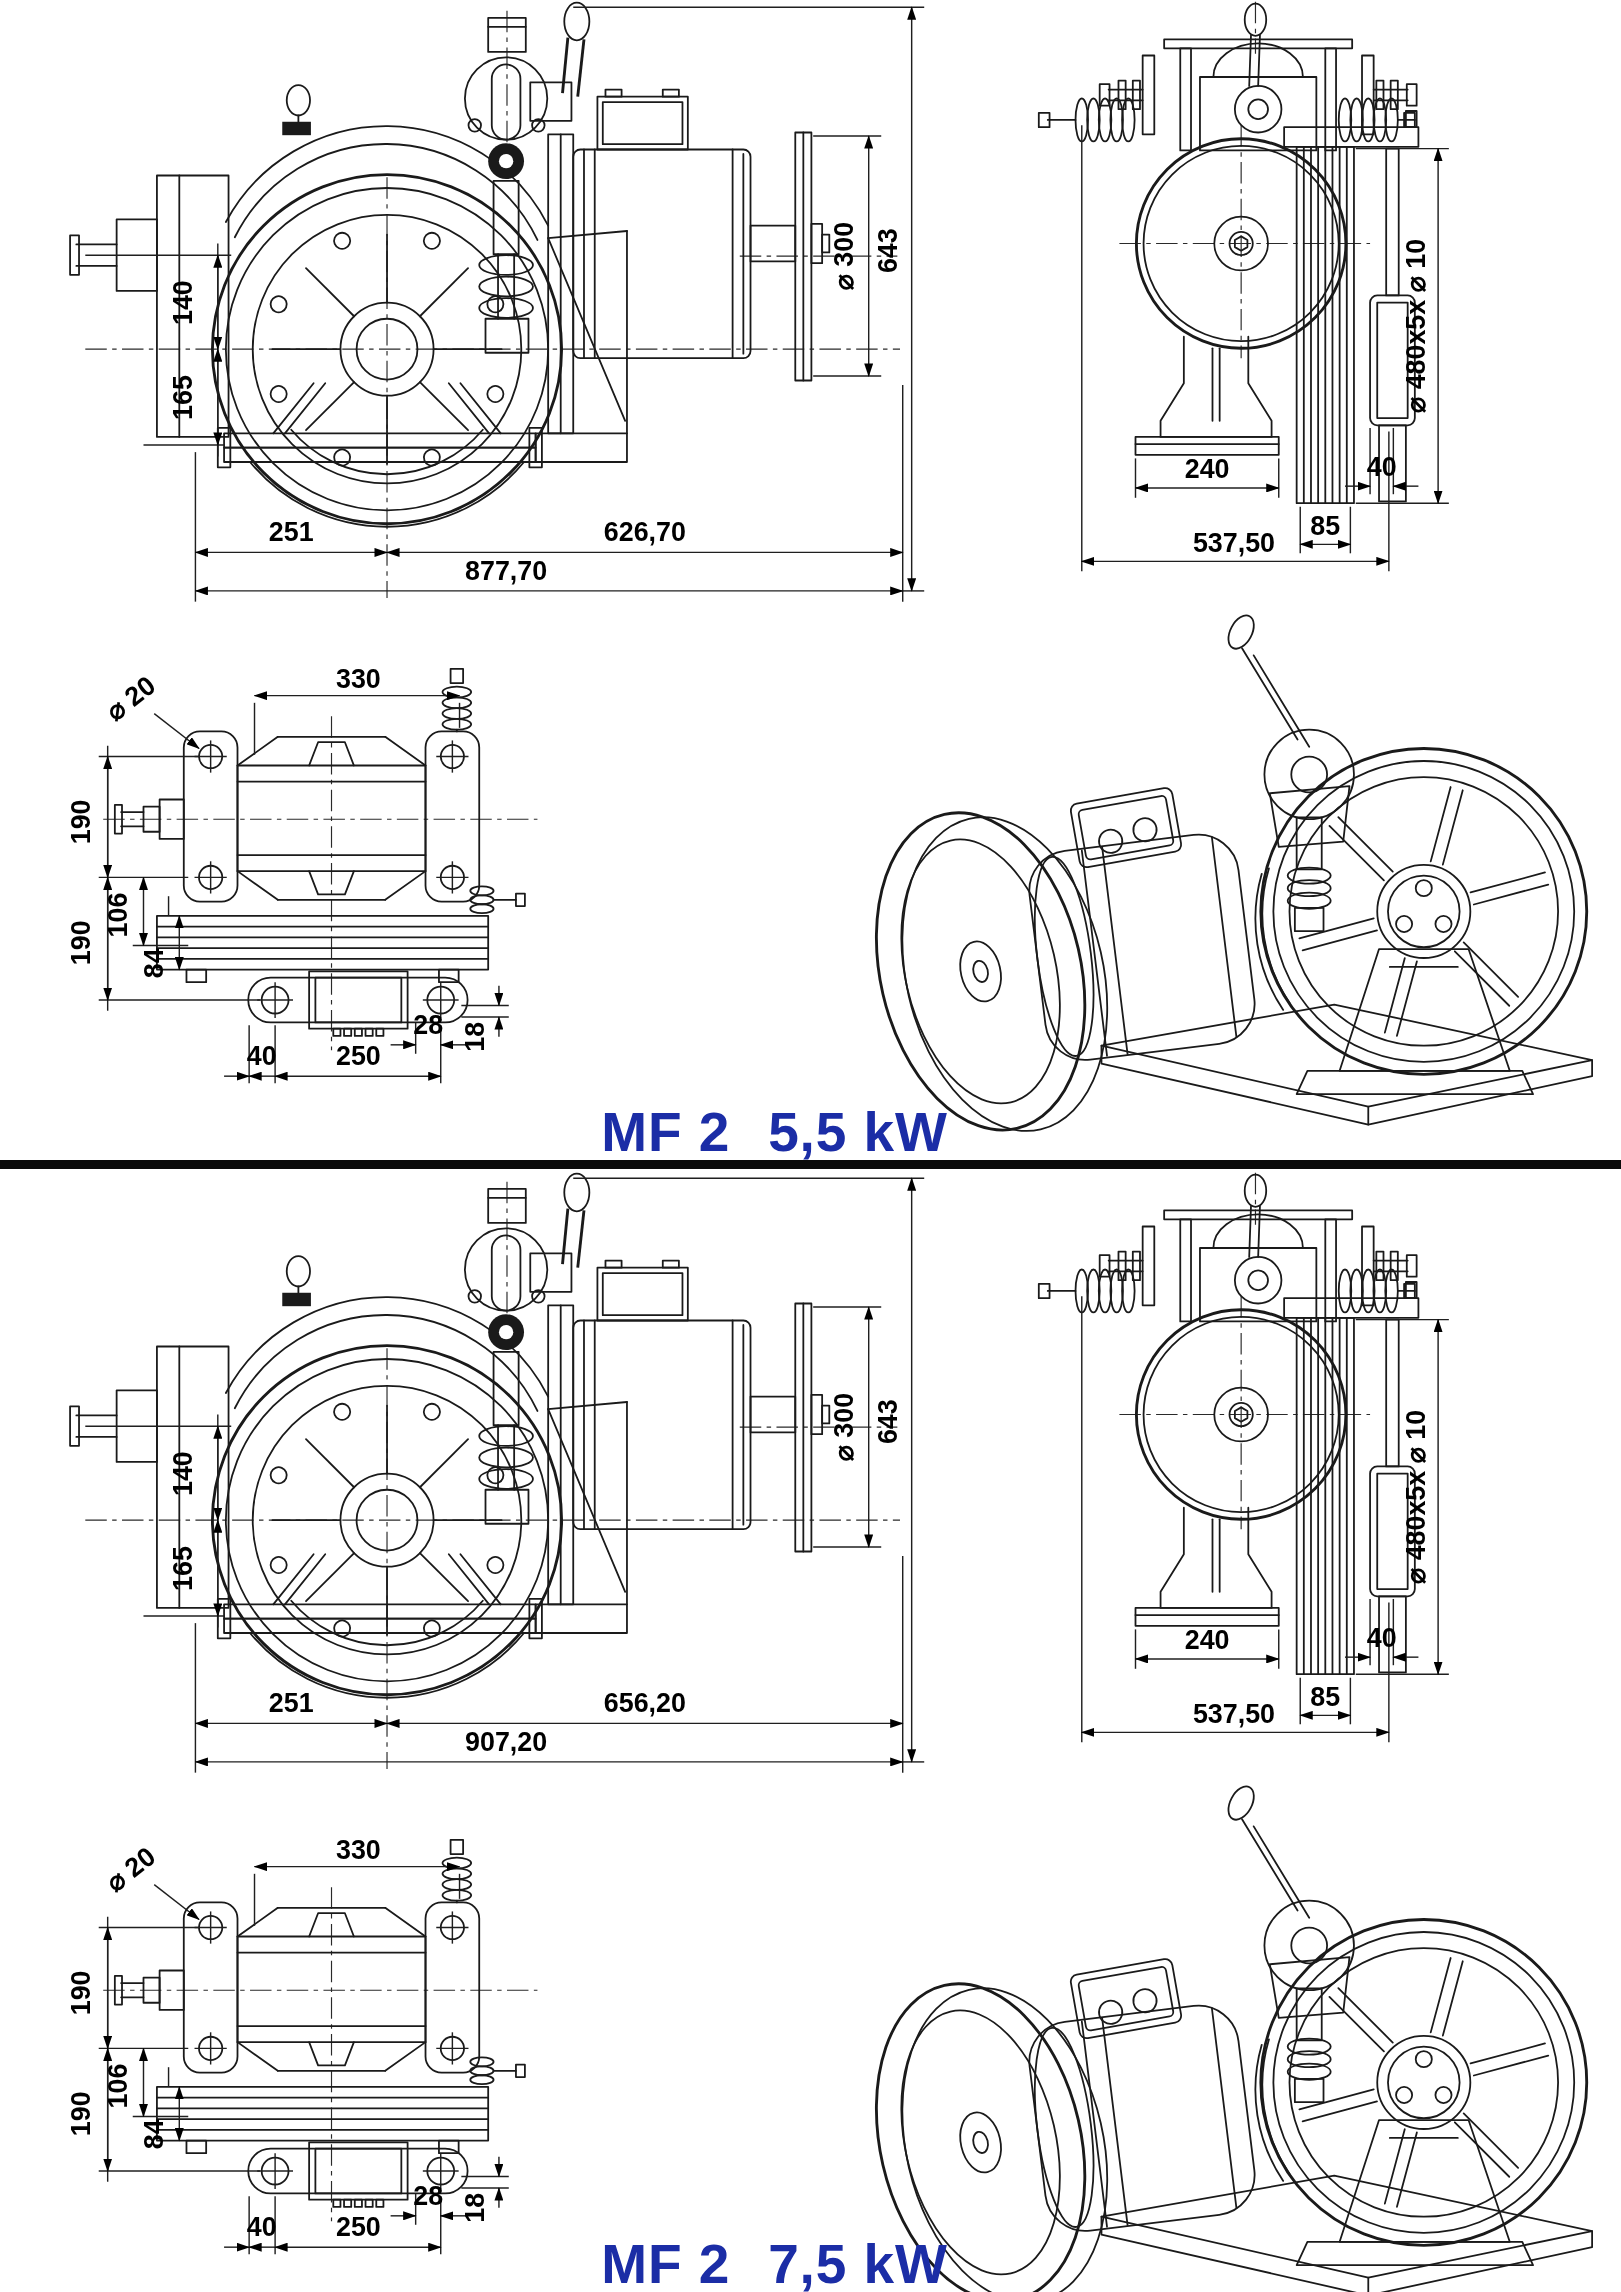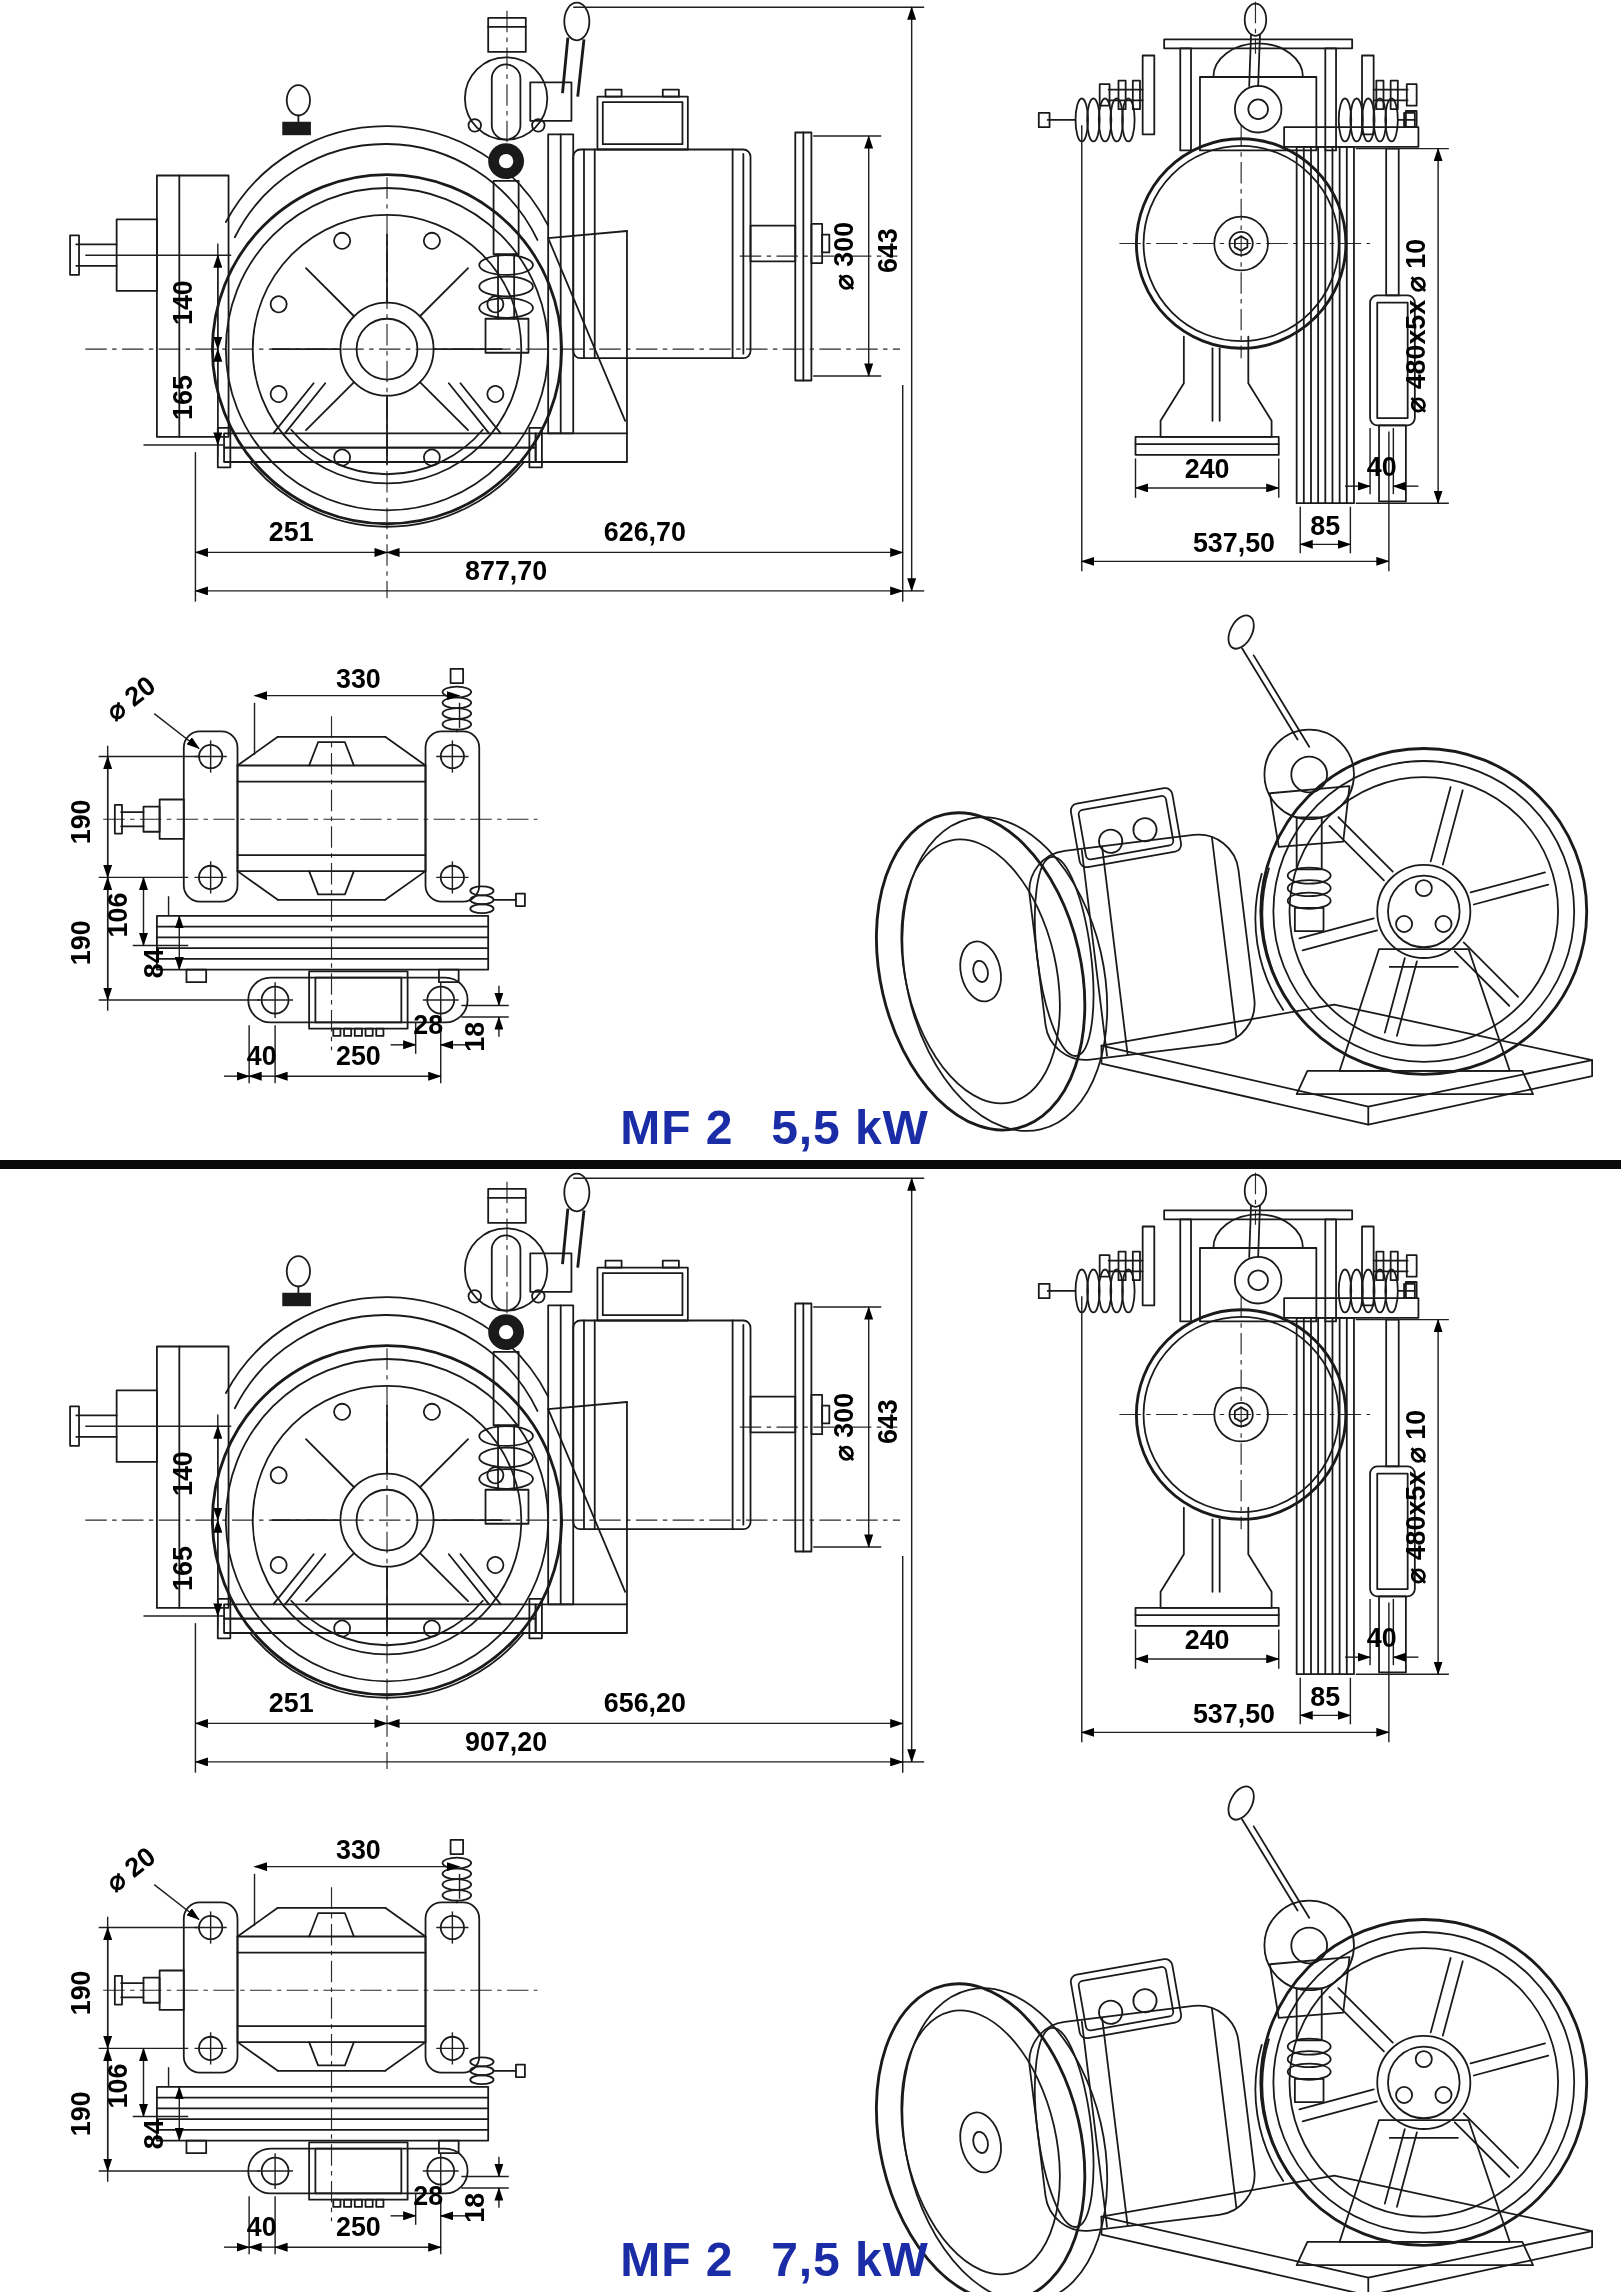--- a/index.html
+++ b/index.html
@@ -7,21 +7,21 @@
          font-family:"Liberation Sans", sans-serif;}
   svg{position:absolute;left:0;overflow:visible;}
   .sec{width:1621px;height:1146px;}
   
   .s{stroke:#1a1a1a;fill:none;stroke-width:2;stroke-linecap:round;stroke-linejoin:round;}
   .s3{stroke:#1a1a1a;fill:none;stroke-width:3.2;}
   .f{fill:#1a1a1a;stroke:none;}
   .d{stroke:#1f1f1f;fill:none;stroke-width:1.6;}
   .cl{stroke:#2a2a2a;fill:none;stroke-width:1.3;stroke-dasharray:24 6 5 6;}
   text.dim{font-family:"Liberation Sans",sans-serif;font-size:30px;font-weight:bold;fill:#000;}
-  .caption{position:absolute;width:475px;text-align:center;font-size:48px;font-weight:bold;
+  .caption{position:absolute;width:475px;text-align:center;font-size:55px;font-weight:bold;
            letter-spacing:0.9px;}
   .caption .pw{margin-left:38px;}
   #divider{position:absolute;left:0;width:1621px;height:9px;}
 </style>
 </head>
 <body>
 
 <div id="sheet">
 
 <svg width="0" height="0" style="position:absolute" aria-hidden="true">

